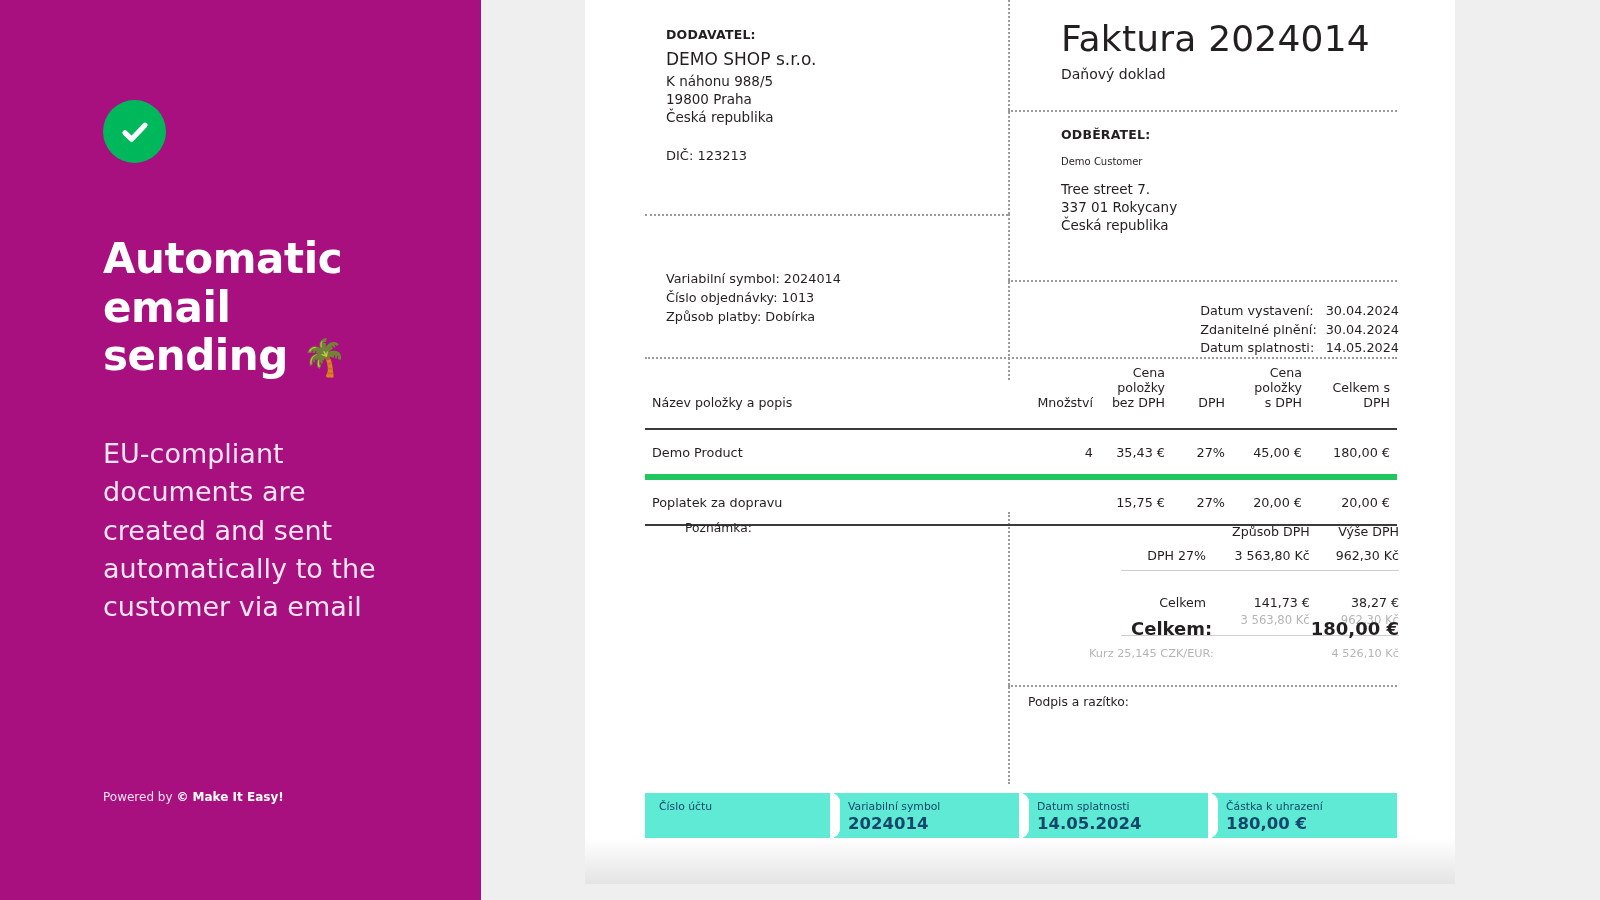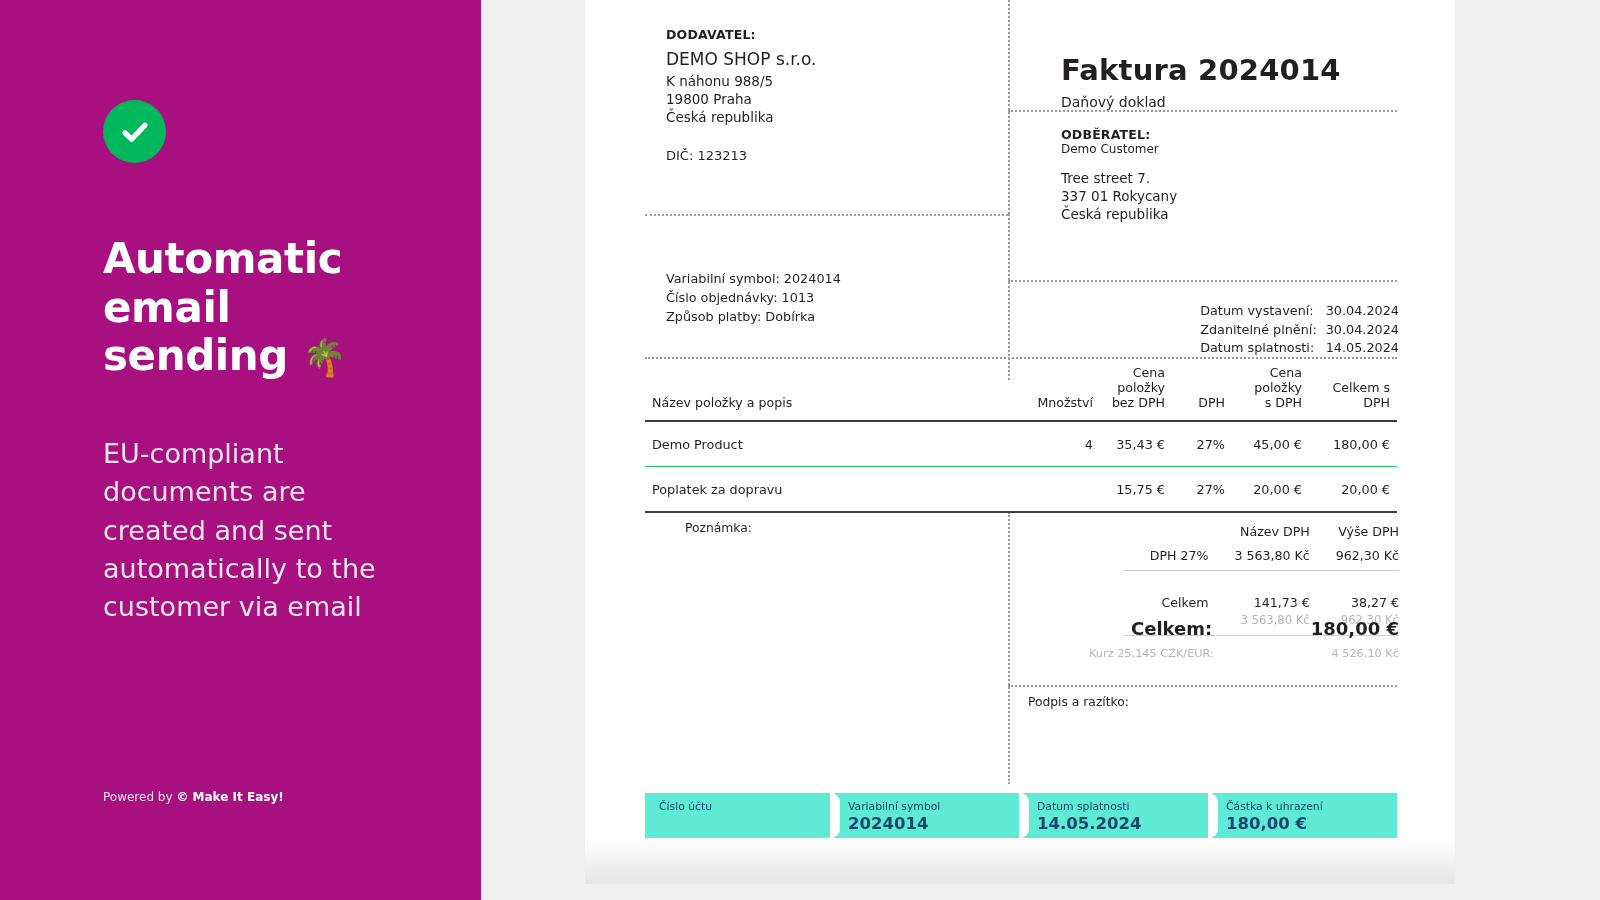--- a/index.html
+++ b/index.html
@@ -71,50 +71,50 @@
 
   
   .supplier { position: absolute; left: 81px; top: 27px; width: 330px; }
   .lbl-caps { font-size: 12.5px; font-weight: 700; letter-spacing: .2px; }
   .big-name { font-size: 17px; font-weight: 400; margin-top: 7px; }
   .addr { font-size: 13.5px; line-height: 1.33; margin-top: 4px; }
   .dic { font-size: 13px; margin-top: 21px; }
 
   
   .titleblock { position: absolute; left: 476px; top: 18px; width: 360px; }
-  .inv-title { font-size: 29px; font-weight: 700; letter-spacing: .2px; margin-top: 35px; }
+  .inv-title { font-size: 36px; font-weight: 400; letter-spacing: .2px; }
   .inv-sub { font-size: 14px; margin-top: 7px; }
 
   
   .customer { position: absolute; left: 476px; top: 127px; width: 350px; }
-  .cust-name { font-size: 12px; }
+  .cust-name { font-size: 10px; margin-top: 14px; }
   .cust-addr { font-size: 13.5px; line-height: 1.35; margin-top: 13px; }
 
   
   .refs { position: absolute; left: 81px; top: 270px; font-size: 12.8px; line-height: 1.47; }
 
   
   .dates { position: absolute; right: 56px; top: 302px; font-size: 12.8px; line-height: 1.45; }
   .dates table { border-collapse: collapse; }
   .dates td { padding: 0; font-size: 12.8px; white-space: nowrap; }
   .dates td.k { padding-right: 9px; }
   .dates td.v { text-align: right; }
 
   
   .items { position: absolute; left: 60px; top: 366px; width: 752px; }
   .items table { width: 100%; border-collapse: collapse; }
   .items th {
     font-size: 12.6px; font-weight: 400; color: #231f20;
-    vertical-align: bottom; padding: 0 0 9px 0; line-height: 1.18;
+    vertical-align: bottom; padding: 0 0 17px 0; line-height: 1.18;
   }
   .items thead tr { border-bottom: 2px solid #3b3b3b; }
   .items td {
     font-size: 12.8px; padding: 15px 0 14px 0; vertical-align: middle;
   }
-  .items tbody tr { border-bottom: 1px solid #22c55e; }
+  .items tbody tr { border-bottom: 6px solid #22c55e; }
   .items tbody tr:last-child { border-bottom: 2px solid #3b3b3b; }
   .c-name { text-align: left; padding-left: 7px !important; }
   .c-qty { text-align: right; width: 94px; }
   .c-unit { text-align: right; width: 80px; padding-right: 8px !important; }
   .c-vat { text-align: right; width: 52px; }
   .c-unitv { text-align: right; width: 84px; padding-right: 7px !important; }
   .c-total { text-align: right; width: 88px; padding-right: 7px !important; }
 
   
   .note { position: absolute; left: 82px; top: 521px; font-size: 12.3px; margin-left: 18px; }
@@ -277,21 +277,21 @@
       </section>
 
       <div class="note">Poznámka:</div>
       <div class="sign">Podpis a razítko:</div>
 
       <section class="summary">
         <table>
           <tbody>
               <tr class="hdr">
             <td></td>
-            <td>Název DPH</td>
+            <td>Způsob DPH</td>
             <td>Výše DPH</td>
           </tr>
           <tr class="vat">
             <td>DPH 27%</td>
             <td>3 563,80 Kč</td>
             <td>962,30 Kč</td>
           </tr>
           <tr class="tot">
             <td>Celkem</td>
             <td>141,73 €</td>

